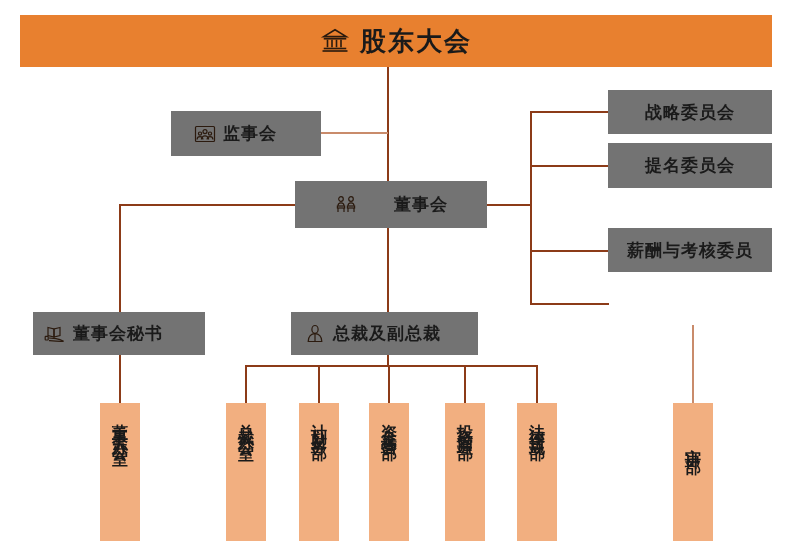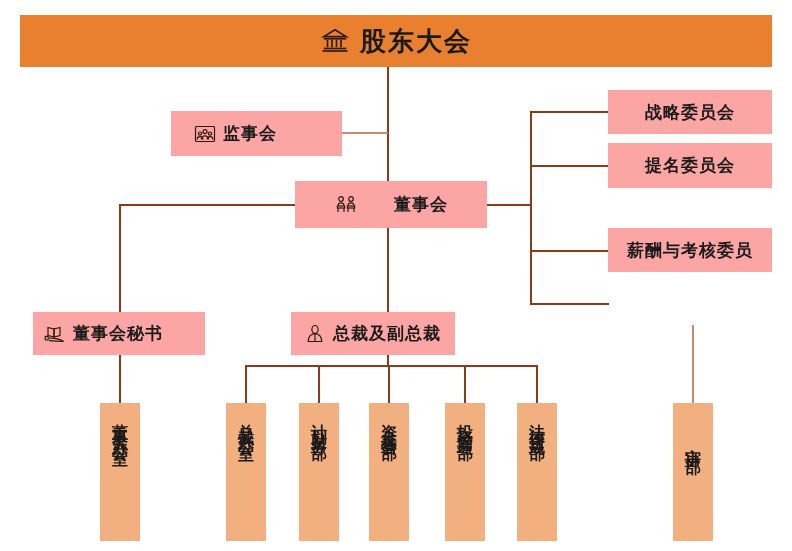--- a/index.html
+++ b/index.html
@@ -22,21 +22,21 @@
     background: #8C3B18;
   }
   .line.v { width: 2px; }
   .line.h { height: 2px; }
   .line.soft { background: #C98B6B; }
 
   
   .node {
     position: absolute;
     box-sizing: border-box;
-    background: #fca5a5;
+    background: #737373;
     color: #1a1a1a;
     display: flex;
     align-items: center;
     justify-content: center;
     letter-spacing: 1px;
   }
   .node .label {
     white-space: nowrap;
   }
 
@@ -133,21 +133,21 @@
         <line x1="9.6" y1="11" x2="9.6" y2="17"></line>
         <line x1="13.2" y1="11" x2="13.2" y2="17"></line>
         <line x1="16.8" y1="11" x2="16.8" y2="17"></line>
         <line x1="3" y1="18" x2="21" y2="18"></line>
         <line x1="2" y1="20" x2="22" y2="20"></line>
       </svg>
     </span>
     <span class="label">股东大会</span>
   </div>
 
-  <div class="node with-icon" style="left:171px; top:111px; width:171px; height:45px;">
+  <div class="node with-icon" style="left:171px; top:111px; width:150px; height:45px;">
     <span class="ico">
       <svg class="svgico" width="24" height="24" viewBox="0 0 24 24" fill="none" stroke="#2b1a0e" stroke-width="1.2">
         <rect x="2.5" y="4.5" width="19" height="15" rx="1"></rect>
         <circle cx="12" cy="9.6" r="2"></circle>
         <path d="M8.4 17.5 A3.6 3.6 0 0 1 15.6 17.5"></path>
         <circle cx="7" cy="11.6" r="1.6"></circle>
         <path d="M4.1 17.5 A2.9 2.9 0 0 1 9.9 17.5"></path>
         <circle cx="17" cy="11.6" r="1.6"></circle>
         <path d="M14.1 17.5 A2.9 2.9 0 0 1 19.9 17.5"></path>
       </svg>
@@ -179,21 +179,21 @@
         <path d="M5 5.5 L11 7 L11 15 L5 13.5 Z"></path>
         <path d="M17 5.5 L11 7 L11 15 L17 13.5 Z"></path>
         <rect x="2.2" y="14.4" width="3" height="3.6" rx="0.5"></rect>
         <path d="M6 16 L13 16.6 C16 17 18.5 18 20.5 19.3"></path>
         <path d="M6 18.6 C10 19 15.5 19.6 20.5 19.3"></path>
       </svg>
     </span>
     <span class="label">董事会秘书</span>
   </div>
 
-  <div class="node with-icon" style="left:291px; top:312px; width:164px; height:43px; padding-left:12px;">
+  <div class="node with-icon" style="left:291px; top:312px; width:187px; height:43px; padding-left:12px;">
     <span class="ico">
       <svg class="svgico" width="24" height="24" viewBox="0 0 24 24" fill="none" stroke="#2b1a0e" stroke-width="1.2">
         <ellipse cx="12" cy="7.4" rx="3.1" ry="3.9"></ellipse>
         <path d="M5.2 19.5 C5.2 14.6 8.2 11.6 12 11.6 C15.8 11.6 18.8 14.6 18.8 19.5 Z"></path>
         <line x1="12" y1="12" x2="12" y2="19.5"></line>
       </svg>
     </span>
     <span class="label">总裁及副总裁</span>
   </div>
 

